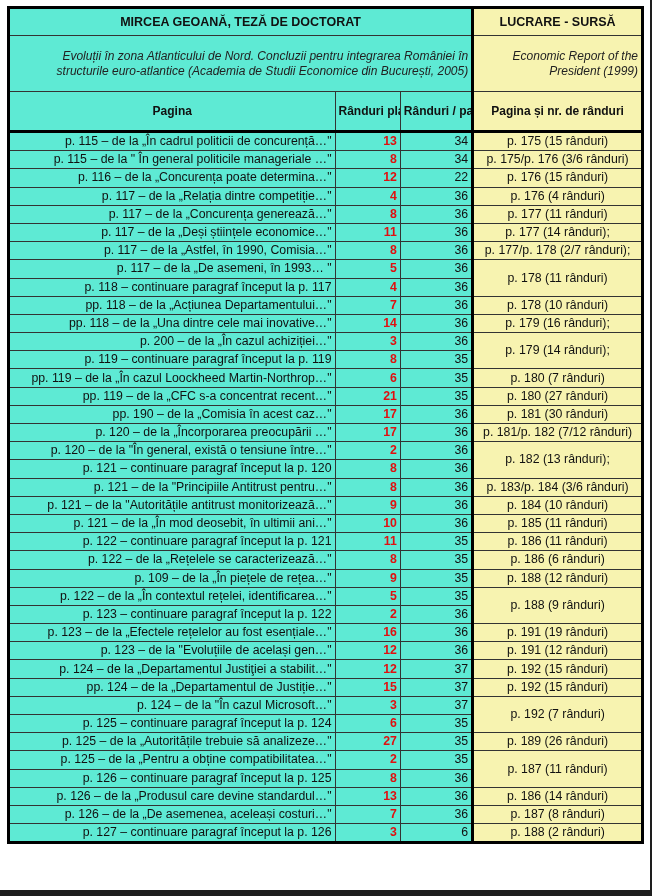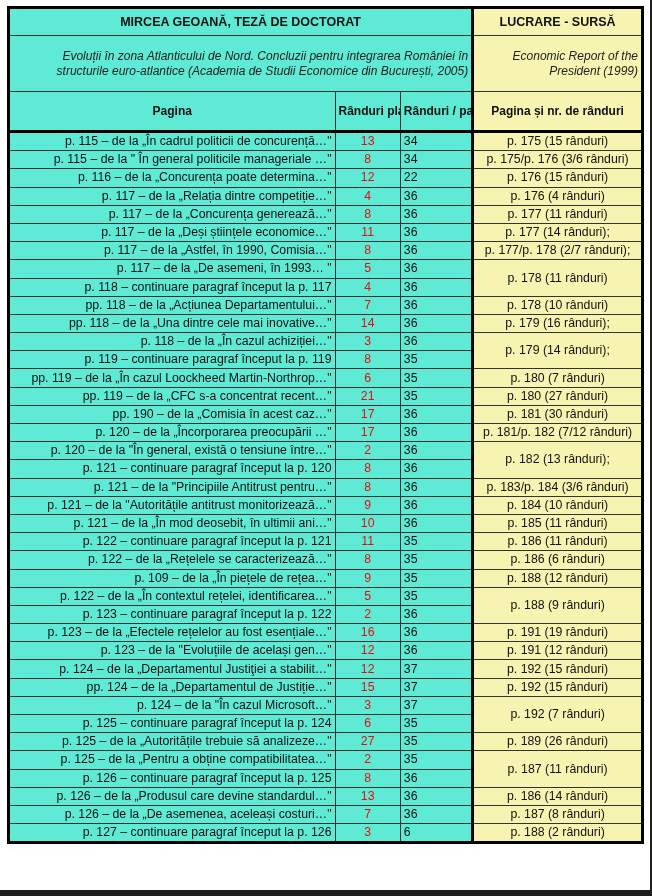--- a/index.html
+++ b/index.html
@@ -32,22 +32,22 @@
   col.c2 { width: 65px; }
   col.c3 { width: 72px; }
   col.c4 { width: 169px; }
   .sep { border-right: 3px solid #000 !important; }
   .yellow { background: #f7f3b0; }
   .hdr-title { height: 26px; font-weight: bold; font-size: 12.5px; text-align: center; }
   .hdr-sub { height: 55px; font-style: italic; font-size: 12px; text-align: right; white-space: normal !important; line-height: 15px; color: #222; }
   .hdr-cols th { height: 38px; font-weight: bold; font-size: 12px; text-align: center; white-space: normal; line-height: 14px; border-bottom: 3px solid #000 !important; }
   tr.row td { height: 17.2px; font-size: 12.3px; line-height: 17px; }
   td.pagina { text-align: right; }
-  td.plag { text-align: center; color: #e01010; font-weight: normal; }
-  td.rpp { text-align: left; }
+  td.plag { text-align: right; color: #e01010; font-weight: bold; }
+  td.rpp { text-align: right; }
   td.src { text-align: center; vertical-align: middle; }
   .bottom-band { position: absolute; left: 0; top: 890px; width: 652px; height: 6px; background: #1e1e1e; }
 </style>
 </head>
 <body>
 
 <div class="page">
   <table class="main">
     <colgroup>
       <col class="c1">
@@ -131,21 +131,21 @@
           <td class="rpp sep">36</td>
           <td class="src yellow">p. 178 (10 rânduri)</td>
         </tr>
         <tr class="row">
           <td class="pagina">pp. 118 – de la „Una dintre cele mai inovative…"</td>
           <td class="plag">14</td>
           <td class="rpp sep">36</td>
           <td class="src yellow">p. 179 (16 rânduri);</td>
         </tr>
         <tr class="row">
-          <td class="pagina">p. 118 – de la „În cazul achiziției…"</td>
+          <td class="pagina">p. 200 – de la „În cazul achiziției…"</td>
           <td class="plag">3</td>
           <td class="rpp sep">36</td>
           <td class="src yellow" rowspan="2">p. 179 (14 rânduri);</td>
         </tr>
         <tr class="row">
           <td class="pagina">p. 119 – continuare paragraf început la p. 119</td>
           <td class="plag">8</td>
           <td class="rpp sep">35</td>
         </tr>
         <tr class="row">

